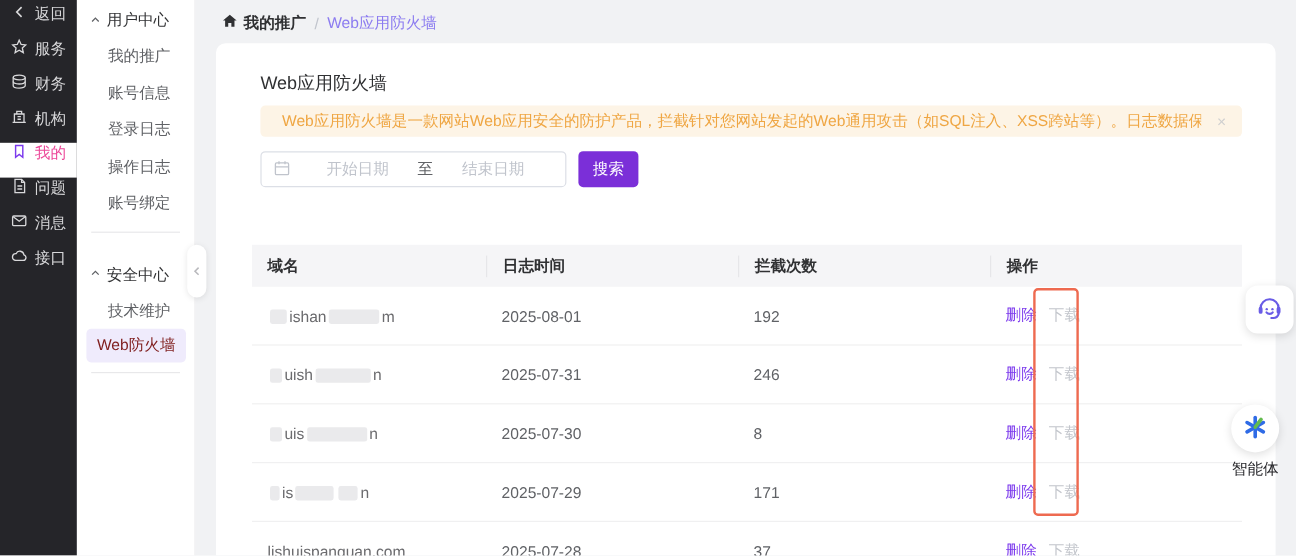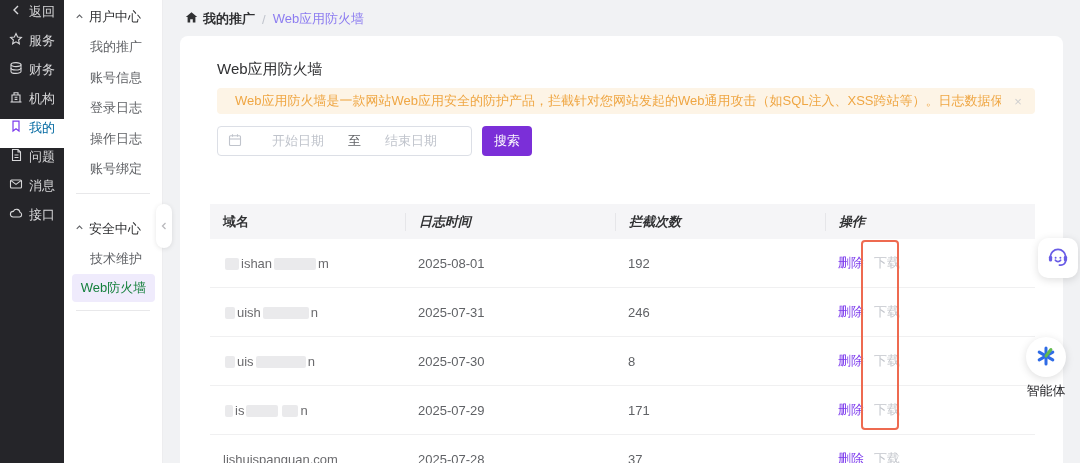--- a/index.html
+++ b/index.html
@@ -4,28 +4,28 @@
 <style>
   * { margin:0; padding:0; box-sizing:border-box; }
   html,body { width:1080px; height:463px; }
   body { font-family:"Liberation Sans","DejaVu Sans",sans-serif; font-size:13px; color:#303133; }
   #app { position:relative; width:1080px; height:463px; background:#f1f2f4; overflow:hidden; }
 
   
   .nav { position:absolute; left:0; top:0; width:64px; height:463px; background:#252529; padding-top:3px; z-index:4; }
   .nav-item { height:29px; display:flex; align-items:flex-start; padding-left:9px; gap:6px; color:#d8d8da; cursor:pointer; }
   .nav-item svg { stroke:#d8d8da; }
-  .nav-item.active { background:#ffffff; color:#0369a1; }
+  .nav-item.active { background:#ffffff; color:#ec4899; }
   .nav-item.active svg { stroke:#7c3aed; }
 
   
   .submenu { position:absolute; left:64px; top:0; width:99px; height:463px; background:#ffffff; border-right:1px solid #ededef; padding-top:2px; z-index:3; }
   .sec-title { height:30px; display:flex; align-items:center; padding-left:10px; gap:4px; color:#303133; cursor:pointer; }
   .sec-item { height:30.5px; display:flex; align-items:center; padding-left:26px; color:#606266; cursor:pointer; }
-  .sec-item.active { background:#efebfc; color:#15803d; margin:0 7px 0 8px; padding-left:0; justify-content:center; border-radius:4px; height:28px; }
+  .sec-item.active { background:#efebfc; color:#7f1d1d; margin:0 7px 0 8px; padding-left:0; justify-content:center; border-radius:4px; height:28px; }
   .divider { height:1px; background:#e8e8ea; margin:8px 12px; }
   .sec-gap { height:12px; }
 
   
   .collapse-handle { position:absolute; left:156px; top:204px; width:16px; height:44px; background:#fff; border-radius:8px; box-shadow:0 1px 5px rgba(0,0,0,.10); z-index:5; display:flex; align-items:center; justify-content:center; cursor:pointer; }
 
   
   .breadcrumb { position:absolute; left:185px; top:10px; display:flex; align-items:center; gap:7px; z-index:2; }
   .bc-home { display:flex; align-items:center; gap:5px; color:#303133; font-weight:bold; cursor:pointer; }
   .bc-sep { color:#c0c4cc; }
@@ -41,21 +41,21 @@
 
   .date-input { position:absolute; left:37px; top:90px; width:255px; height:30px; border:1px solid #dcdfe6; border-radius:4px; display:flex; align-items:center; padding:0 10px; background:#fff; cursor:pointer; }
   .ph { flex:1; text-align:center; color:#c0c4cc; }
   .range-sep { color:#606266; }
   .search-btn { position:absolute; left:302px; top:90px; width:50px; height:30px; background:#7b2fd8; border-radius:4px; color:#fff; display:flex; align-items:center; justify-content:center; cursor:pointer; }
 
   
   .table { position:absolute; left:30px; top:168px; width:825px; }
   .thead { display:flex; background:#f5f5f7; height:35px; align-items:center; font-weight:bold; color:#303133; }
   .th { padding-left:13px; height:18px; line-height:18px; }
-  .th + .th { border-left:1px solid #e6e6e9;font-style:italic; }
+  .th + .th { border-left:1px solid #e6e6e9; }
   .c1 { width:195px; } .c2 { width:210px; } .c3 { width:210px; } .c4 { width:210px; }
   .tr { display:flex; height:49px; align-items:center; border-bottom:1px solid #f0f0f1; }
   .td { padding-left:13px; color:#606266; }
   .td.domain { color:#6b6b6e; white-space:nowrap; }
   .dblur { display:inline-block; height:12px; background:#eaeaec; border-radius:2px; vertical-align:middle; margin:0 2px; }
   .actions { display:flex; gap:10px; }
   .link-delete { color:#7c3aed; cursor:pointer; }
   .link-download { color:#c3c6cc; cursor:pointer; }
 
   

